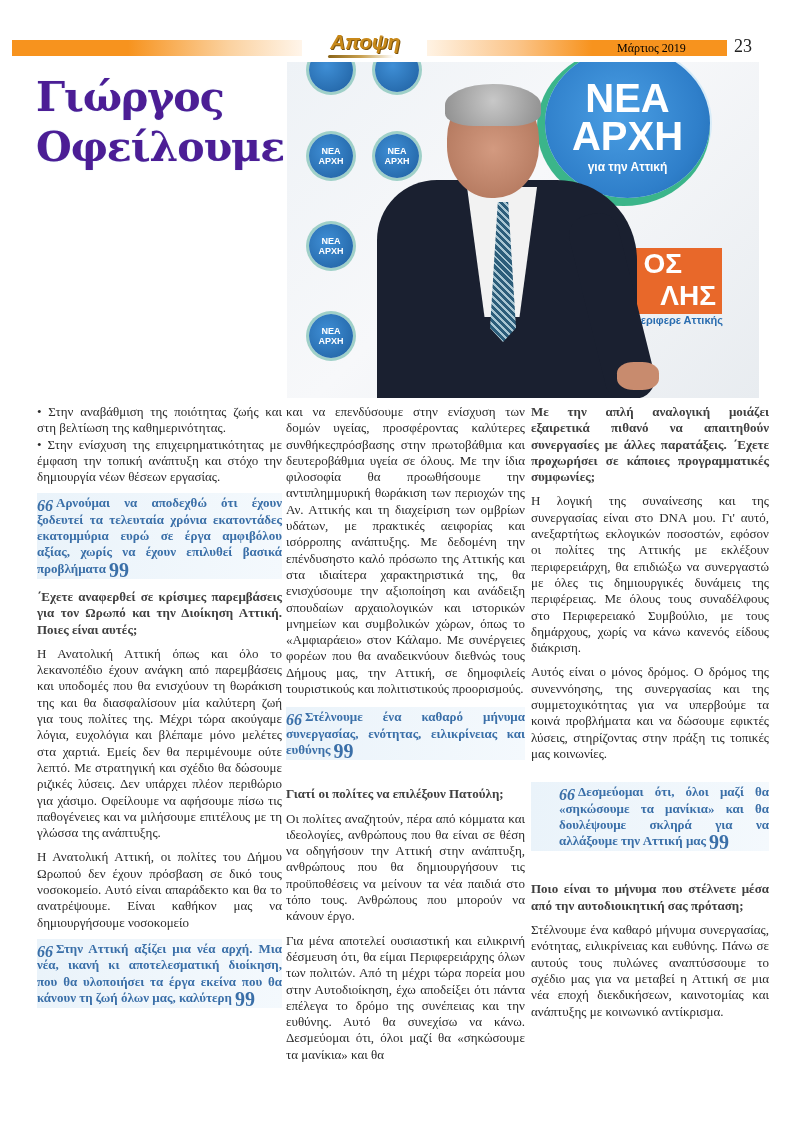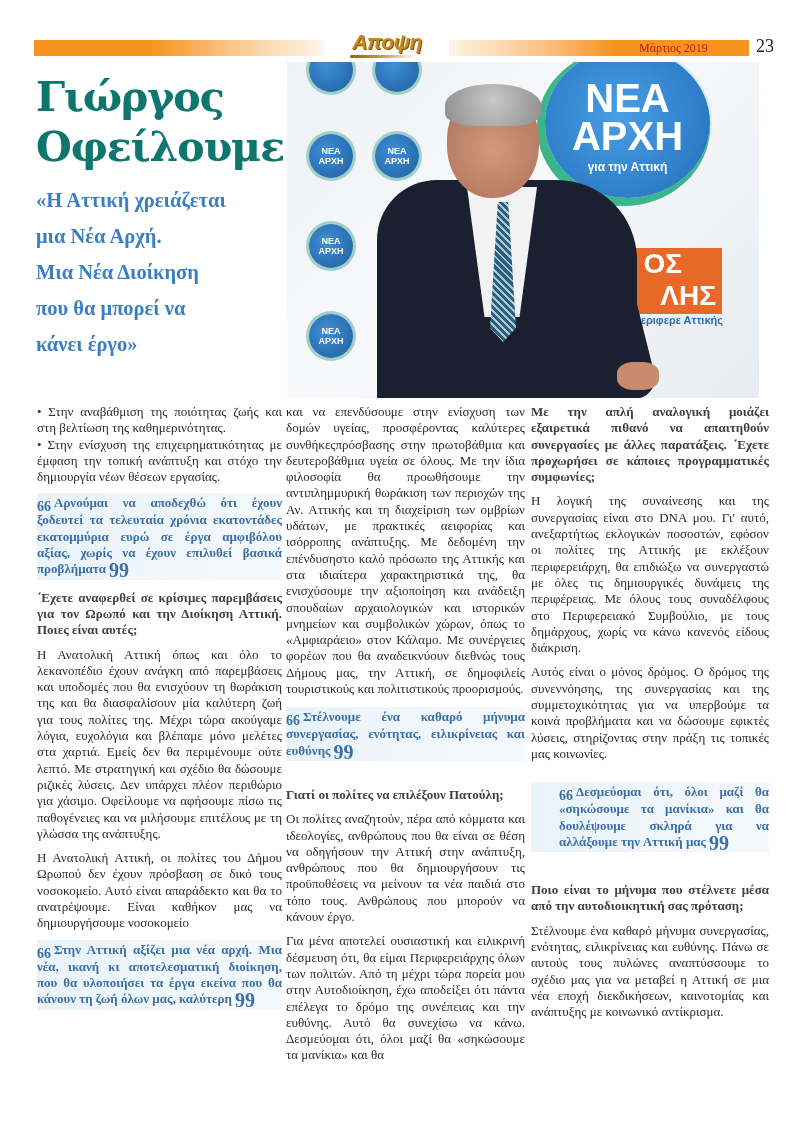--- a/index.html
+++ b/index.html
@@ -1,35 +1,35 @@
 <!DOCTYPE html>
 <html><head>
 <meta charset="utf-8">
 <style>
   * { box-sizing: border-box; margin: 0; padding: 0; }
   html, body { width: 800px; height: 1141px; background: #ffffff; overflow: hidden; }
   body { position: relative; font-family: "DejaVu Serif", "Liberation Serif", serif; color: #222; }
 
   
-  .header { position: absolute; left: 34px; top: 38px; width: 745px; height: 20px; padding-left: 20px; }
+  .header { position: absolute; left: 12px; top: 38px; width: 745px; height: 20px; padding-left: 20px; }
   .hdr-bar-left { position: absolute; left: 0; top: 2px; width: 290px; height: 16px;
     background: linear-gradient(to right, #f7931e 0%, #f7931e 40%, #fbd2a0 75%, #fff5ea 100%); }
   .hdr-bar-right { position: absolute; left: 415px; top: 2px; width: 300px; height: 16px;
     background: linear-gradient(to right, #fff3e4 0%, #fbc58a 30%, #f7931e 55%, #f7931e 100%); }
   .hdr-logo { position: absolute; left: 298px; top: -8px; width: 110px; height: 28px; text-align: center; }
   .hdr-logo .logo-text { font-family: "Liberation Sans", sans-serif; font-weight: bold; font-style: italic;
     font-size: 21px; color: #c8891a; letter-spacing: -0.5px; text-shadow: 1px 1px 0 #7a5310; }
   .hdr-logo .logo-swoosh { position: absolute; left: 18px; top: 25px; width: 66px; height: 3px;
     background: linear-gradient(to right, #8a6418, #c8a050, transparent); border-radius: 2px; }
-  .hdr-date { position: absolute; left: 605px; top: 3px; font-family: "Liberation Serif", serif; font-size: 12px; color: #b91c1c; }
+  .hdr-date { position: absolute; left: 605px; top: 3px; font-family: "Liberation Serif", serif; font-size: 12px; color: #000000; }
   .hdr-page { position: absolute; left: 722px; top: -2px; font-family: "Liberation Serif", serif; font-size: 18px; color: #222; }
 
   
   .title-block { position: absolute; left: 36px; top: 72px; width: 248px; }
-  .title-name { font-family: "DejaVu Serif", serif; font-weight: bold; color: #0f766e; font-size: 41px; line-height: 50px;
+  .title-name { font-family: "DejaVu Serif", serif; font-weight: bold; color: #4c1d95; font-size: 41px; line-height: 50px;
     letter-spacing: -1px; text-shadow: 0 0 1px #aac8e8; }
   .title-quote { margin-top: 10px; font-family: "Liberation Serif", serif; font-weight: bold; color: #3a7fc1;
     font-size: 20.5px; line-height: 36px; }
 
   
   .photo { position: absolute; left: 287px; top: 62px; width: 472px; height: 336px; overflow: hidden;
     background: linear-gradient(135deg, #eef2f6 0%, #f7f8fa 45%, #e8ecf0 100%); }
   .backdrop-logo { position: absolute; width: 44px; height: 44px; border-radius: 50%;
     background: radial-gradient(circle at 40% 40%, #3f8fd6, #1e5e9e); box-shadow: 0 0 0 3px #9fd0c8;
     color: #fff; font-family: "Liberation Sans", sans-serif; font-weight: bold; font-size: 9px; line-height: 10px;
@@ -64,21 +64,21 @@
     transform: rotate(-14deg); border-radius: 20px; }
   .person-hand { position: absolute; left: 330px; top: 300px; width: 42px; height: 28px; border-radius: 40%;
     background: #c88b6e; }
 
   
   .col { position: absolute; font-family: "Liberation Serif", serif; font-size: 13px; line-height: 16.3px; color: #2a2a2a; text-align: justify; }
   .col p { margin-bottom: 8px; }
   .col p.tight { margin-bottom: 0; }
   .col .q { font-weight: bold; color: #404040; }
   .pull { background: linear-gradient(to right, #eaf3fa, #f4f9fd); color: #3a6fa8; font-weight: bold; padding: 2px 0 2px 0; margin: 6px 0 10px 0; }
-  .pull .mark { color: #3a6fa8; font-size: 14px; font-weight: bold; line-height: 10px; vertical-align: -4px; margin-right: 3px; }
+  .pull .mark { color: #3a6fa8; font-size: 16px; font-weight: bold; line-height: 10px; vertical-align: -4px; margin-right: 3px; font-style: italic; }
   .pull .mark-end { color: #3a6fa8; font-size: 20px; font-weight: bold; line-height: 10px; vertical-align: -4px; margin-left: 3px; }
 
   .col-left { left: 37px; top: 404px; width: 245px; }
   .col-mid { left: 286px; top: 404px; width: 239px; }
   .col-right { left: 531px; top: 404px; width: 238px; }
 </style>
 </head>
 <body>
 
 <div class="header">
@@ -88,27 +88,20 @@
     <span class="logo-text">Αποψη</span>
     <div class="logo-swoosh"></div>
   </div>
   <span class="hdr-date">Μάρτιος 2019</span>
   <span class="hdr-page">23</span>
 </div>
 
 <div class="title-block">
   <div class="title-name">Γιώργος</div>
   <div class="title-name">Οφείλουμε:</div>
-  <div class="title-quote">
-    <div>«Η Αττική χρειάζεται</div>
-    <div>μια Νέα Αρχή.</div>
-    <div>Μια Νέα Διοίκηση</div>
-    <div>που θα μπορεί να</div>
-    <div>κάνει έργο»</div>
-  </div>
 </div>
 
 <div class="photo">
   <div class="backdrop-logo" style="left:22px; top:-14px;"></div>
   <div class="backdrop-logo" style="left:88px; top:-14px;"></div>
   <div class="backdrop-logo" style="left:22px; top:72px;">
     <div>ΝΕΑ</div>
       <div>ΑΡΧΗ</div>
   </div>
   <div class="backdrop-logo" style="left:88px; top:72px;">

